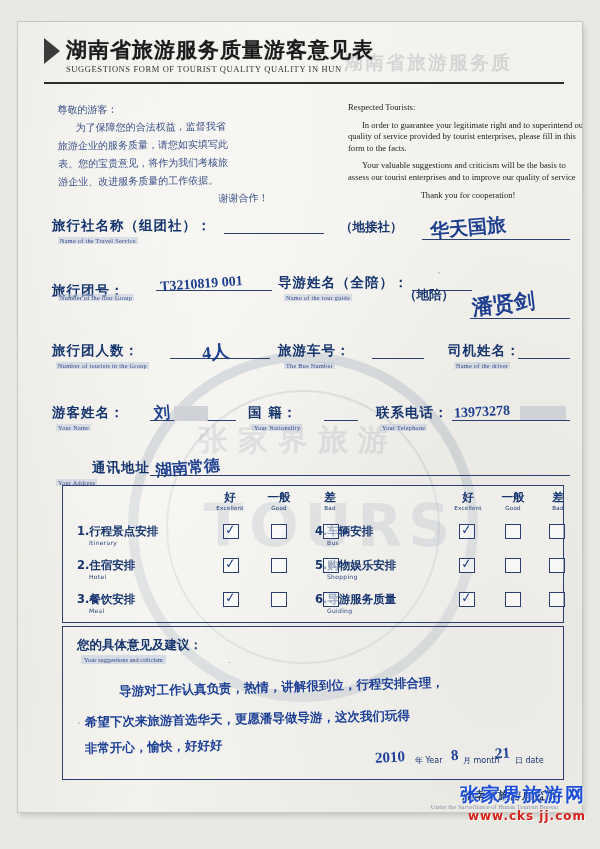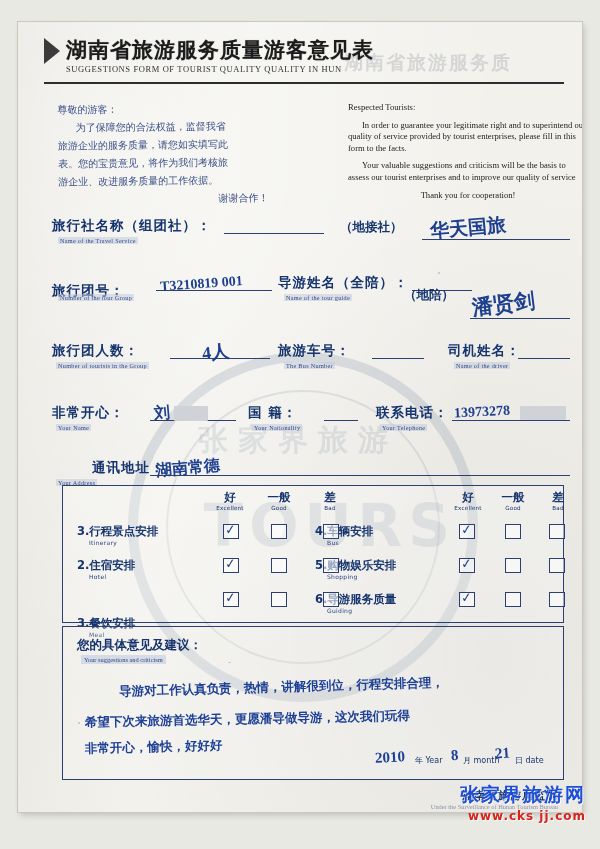--- a/index.html
+++ b/index.html
@@ -257,21 +257,21 @@
       <div class="flabel" style="left:226px;top:0;">旅游车号：</div>
       <div class="fsub" style="left:232px;top:20px;">The  Bus  Number</div>
       <div class="fline" style="left:320px;top:16px;width:52px;"></div>
 
       <div class="flabel" style="left:396px;top:0;">司机姓名：</div>
       <div class="fsub" style="left:402px;top:20px;">Name of the driver</div>
       <div class="fline" style="left:466px;top:16px;width:52px;"></div>
     </div>
 
     <div class="frow" style="top:382px;height:34px;">
-      <div class="flabel" style="left:0;top:0;">非常开心：</div>
+      <div class="flabel" style="left:0;top:0;">游客姓名：</div>
       <div class="fsub" style="left:4px;top:20px;">Your   Name</div>
       <div class="fline" style="left:98px;top:16px;width:86px;"></div>
       <div class="hw" style="left:102px;top:-1px;font-size:16px;transform:rotate(-5deg);">刘</div>
       <div class="redact" style="left:122px;top:2px;width:34px;height:15px;"></div>
 
       <div class="flabel" style="left:196px;top:0;">国    籍：</div>
       <div class="fsub" style="left:200px;top:20px;">Your    Nationality</div>
       <div class="fline" style="left:272px;top:16px;width:34px;"></div>
 
       <div class="flabel" style="left:324px;top:0;">联系电话：</div>
@@ -304,26 +304,26 @@
         <span>好</span><small>Excellent</small>
       </div>
       <div class="th" style="left:430px;top:4px;width:40px;">
         <span>一般</span><small>Good</small>
       </div>
       <div class="th" style="left:478px;top:4px;width:34px;">
         <span>差</span><small>Bad</small>
       </div>
 
       <div class="item" style="left:14px;top:38px;">
-        <span>3.行程景点安排</span><small>Itinerary</small>
+        <span>1.行程景点安排</span><small>Itinerary</small>
       </div>
       <div class="item" style="left:14px;top:72px;">
         <span>2.住宿安排</span><small>Hotel</small>
       </div>
-      <div class="item" style="left:14px;top:106px;margin-top:24px;">
+      <div class="item" style="left:14px;top:106px;">
         <span>3.餐饮安排</span><small>Meal</small>
       </div>
 
       <div class="item" style="left:252px;top:38px;">
         <span>4.车辆安排</span><small>Bus</small>
       </div>
       <div class="item" style="left:252px;top:72px;">
         <span>5.购物娱乐安排</span><small>Shopping</small>
       </div>
       <div class="item" style="left:252px;top:106px;">

